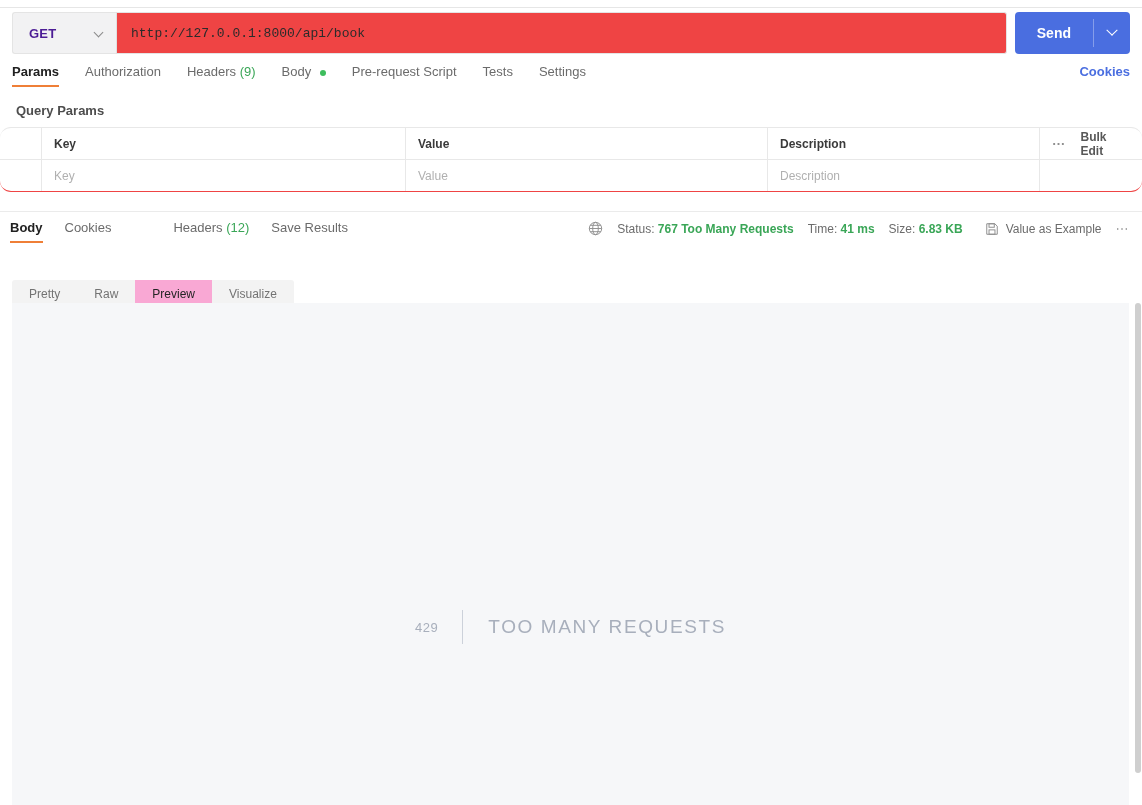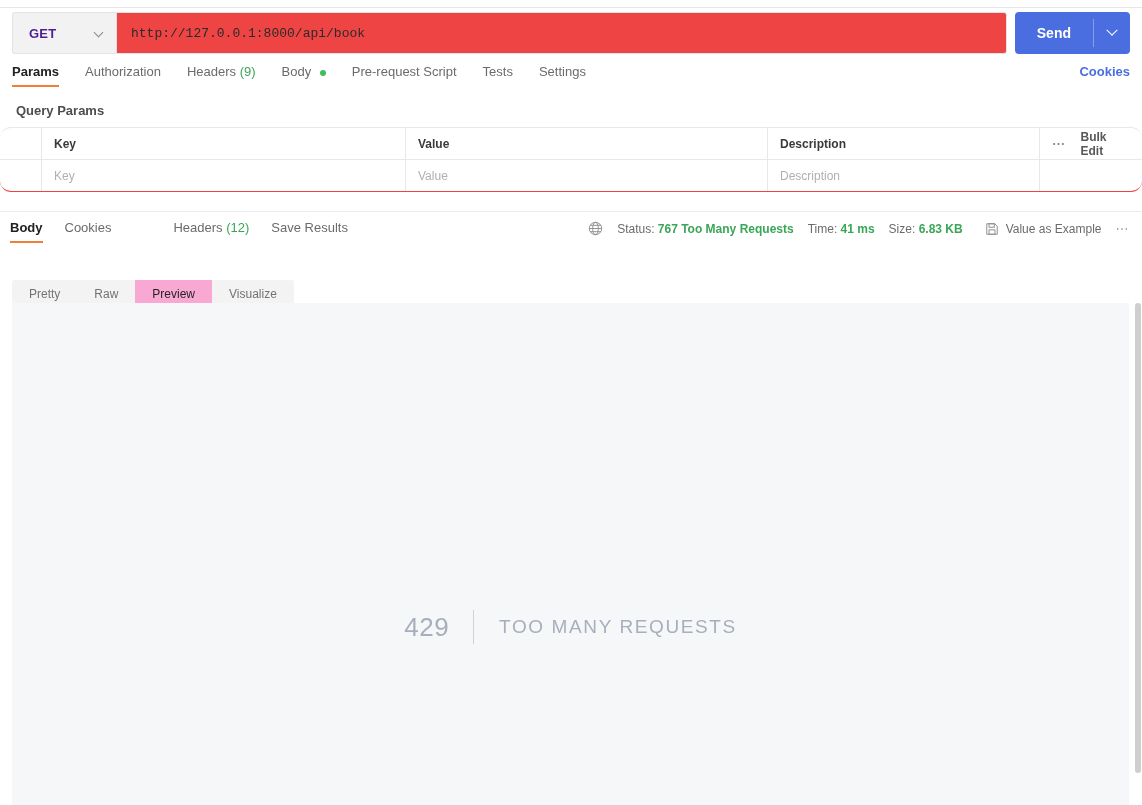--- a/index.html
+++ b/index.html
@@ -311,21 +311,21 @@
     display: flex;
     align-items: center;
     justify-content: center;
   }
   .err-inner {
     display: flex;
     align-items: center;
     transform: translateY(73px);
   }
   .err-code {
-    font-size: 26px;
+    font-size: 13px;
     color: #a8afbc;
     letter-spacing: 0.5px;
     padding-right: 24px;
   }
   .err-sep {
     width: 1px;
     height: 34px;
     background: #ccd1da;
   }
   .err-msg {

